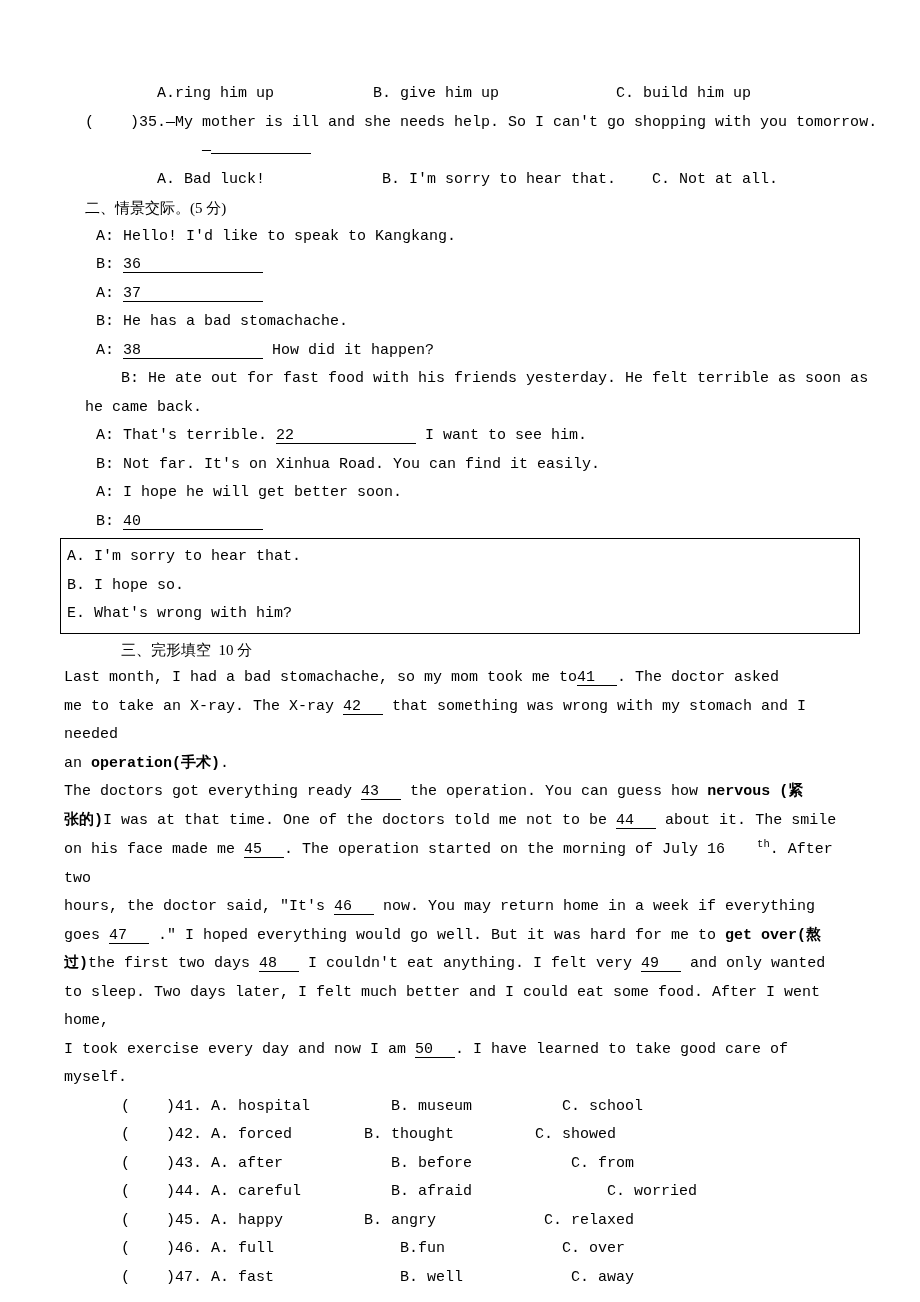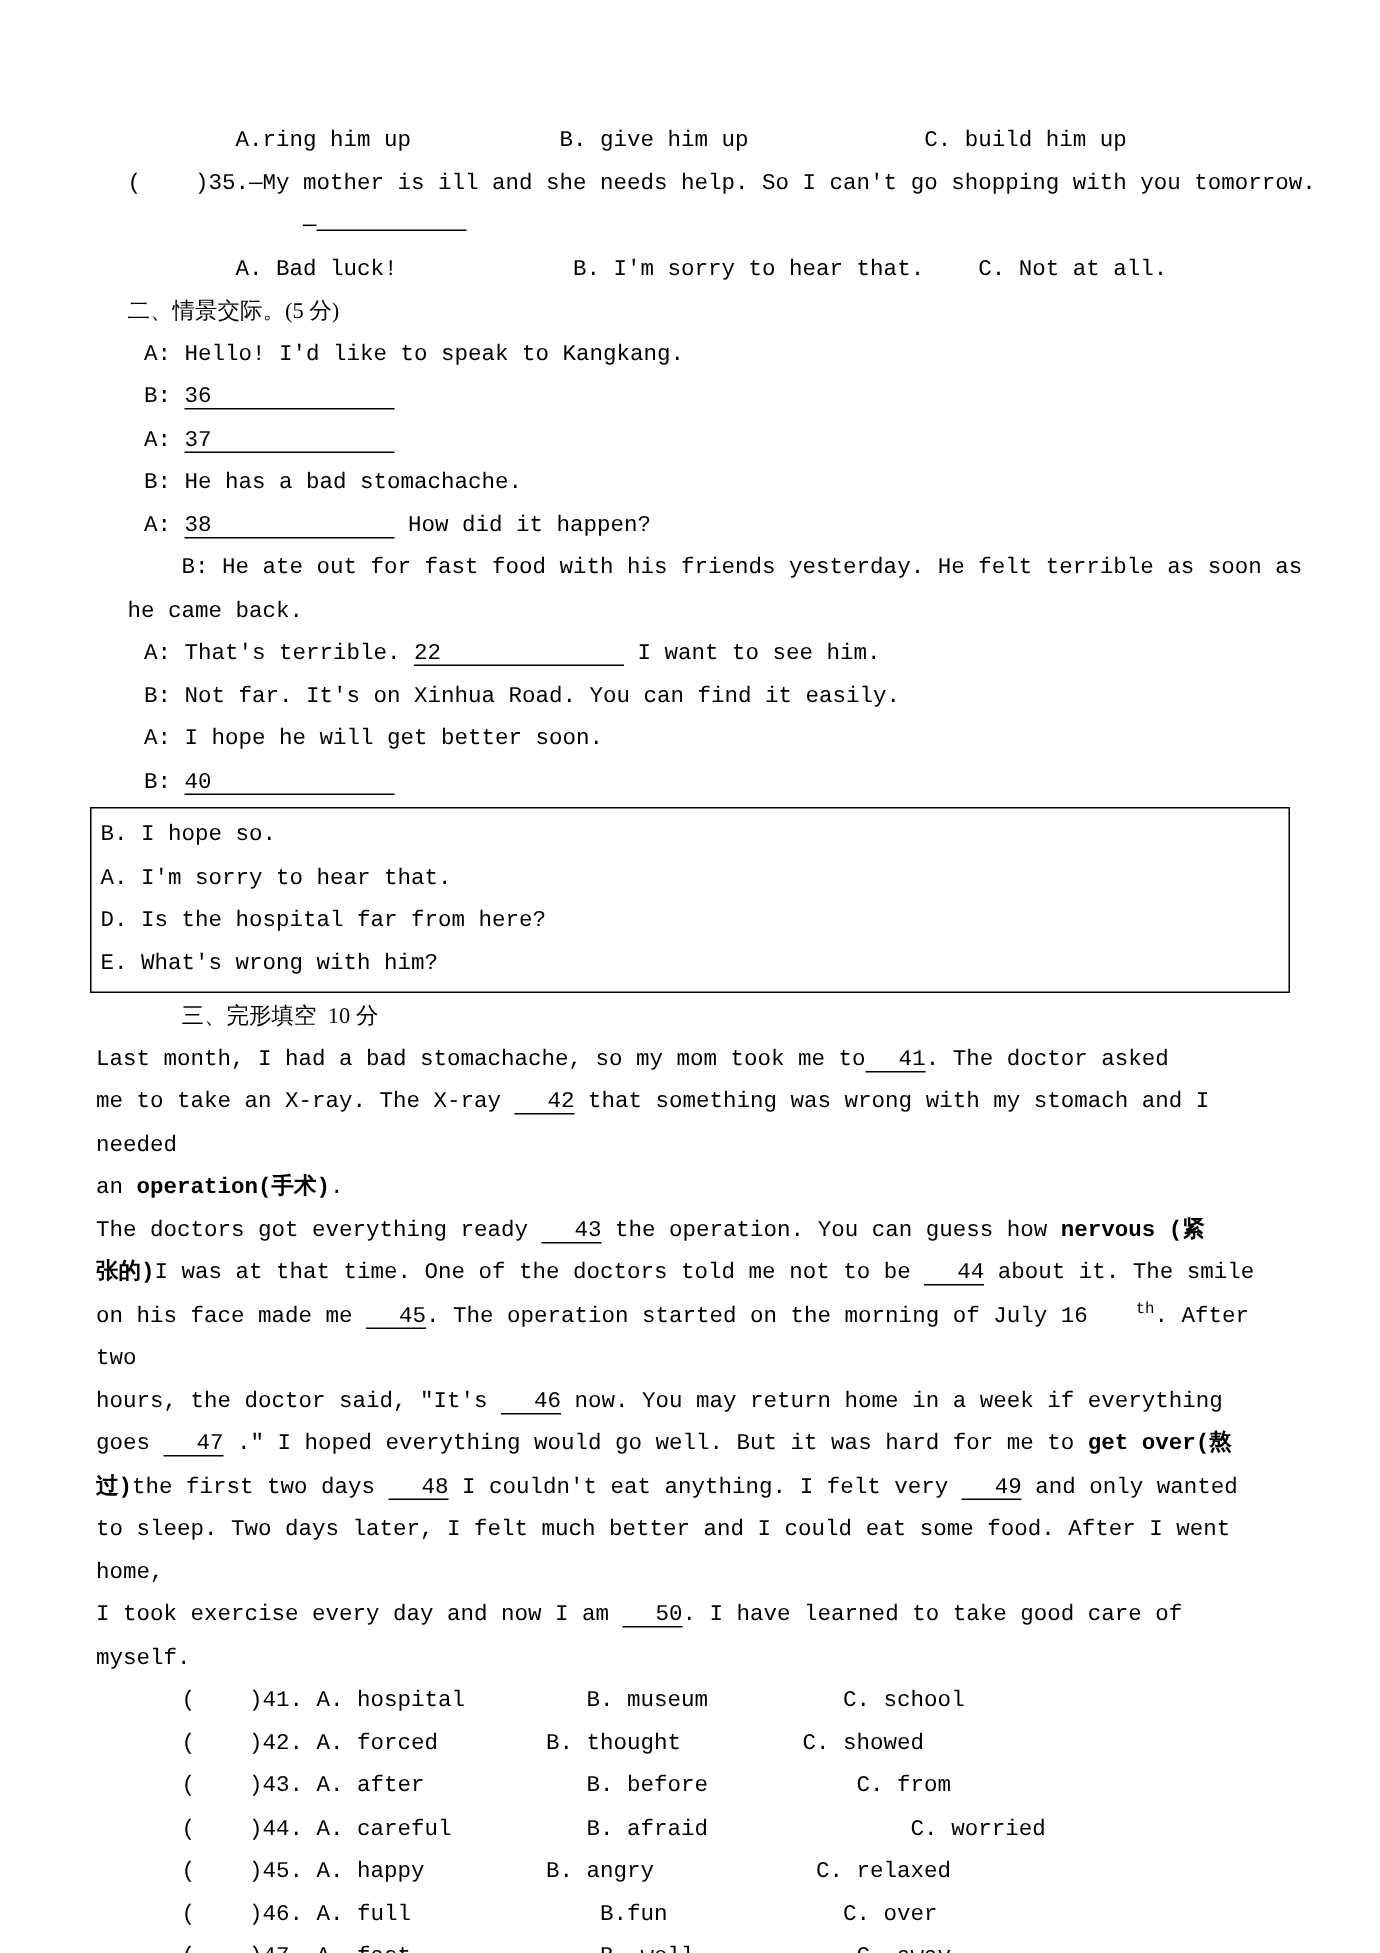--- a/index.html
+++ b/index.html
@@ -18,21 +18,21 @@
   .underline {
     display: inline-block;
     border-bottom: 1px solid #000;
     min-width: 30px;
     text-align: left;
     line-height: 1;
     vertical-align: baseline;
   }
   .ul-wide { min-width: 140px; }
   .ul-med { min-width: 100px; }
-  .ul-small { min-width: 40px; text-align: right; }
+  .ul-small { min-width: 40px; }
   .boxed {
     border: 1px solid #000;
     padding: 4px 6px;
     margin: 2px 0 2px 0;
   }
   .bold { font-weight: bold; }
   .mono { font-family: "Courier New", "SimSun", monospace; }
   .sup { vertical-align: super; font-size: 0.7em; margin-left: 32px; }
 </style>
 </head>
@@ -51,23 +51,22 @@
 <div class="indent-1 mono">B: He has a bad stomachache.</div>
 <div class="indent-1 mono"><span>A:  </span><span class="underline ul-wide"><span>38</span></span><span> How did it happen?</span></div>
 <div class="row mono">    B: He ate out for fast food with his friends yesterday. He felt terrible as soon as</div>
 <div class="row mono">he came back.</div>
 <div class="indent-1 mono"><span>A: That's terrible.  </span><span class="underline ul-wide"><span>22</span></span><span> I want to see him.</span></div>
 <div class="indent-1 mono">B: Not far. It's on Xinhua Road. You can find it easily.</div>
 <div class="indent-1 mono">A: I hope he will get better soon.</div>
 <div class="indent-1 mono"><span>B:  </span><span class="underline ul-wide"><span>40</span></span></div>
 
 <div class="boxed mono">
+  <div>A. I'm sorry to hear that.</div>
   <div>B. I hope so.</div>
-  <div>A. I'm sorry to hear that.</div>
-  <div>D. Is the hospital far from here?</div>
   <div>E. What's wrong with him?</div>
 </div>
 
 <div class="row indent-1">三、完形填空  10 分</div>
 
 <div class="mono" style="padding-left:4px;">
 <span>     Last month, I had a bad stomachache, so my mom took me to</span><span class="underline ul-small">  41  </span><span>. The doctor asked</span><br>
 <span>me to take an X-ray. The X-ray </span><span class="underline ul-small">  42  </span><span> that something was wrong with my stomach and I needed</span><br>
 <span>an </span><span class="bold">operation(手术)</span><span>.</span><br>
 <span>    The doctors got everything ready </span><span class="underline ul-small">  43  </span><span> the operation. You can guess how </span><span class="bold">nervous (紧</span><br>

